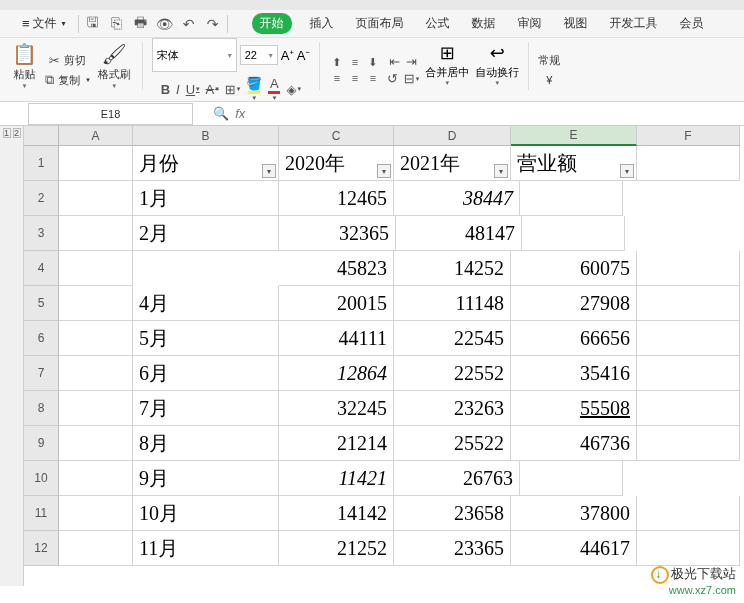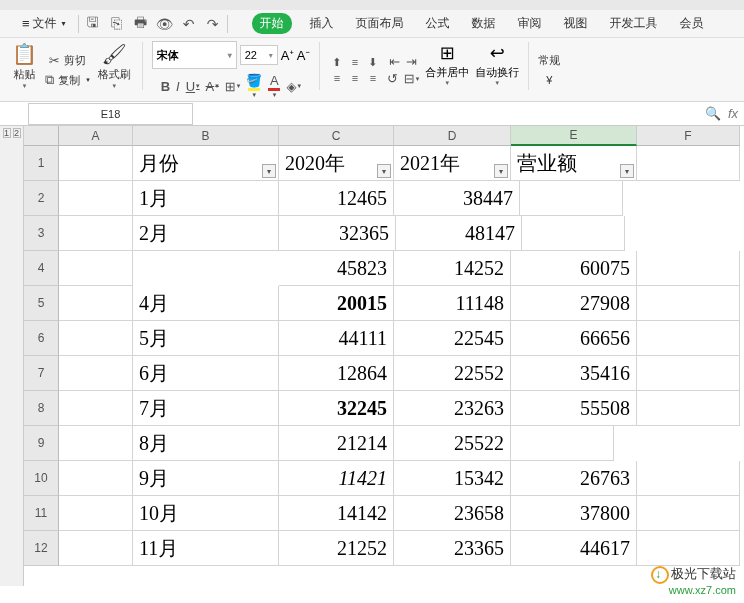--- a/index.html
+++ b/index.html
@@ -23,39 +23,39 @@
 
 .ribbon { display: flex; height: 64px; background: #f7f7f7; border-bottom: 1px solid #d8d8d8; padding: 4px 10px; gap: 6px; align-items: flex-start; }
 .rib-col { display: flex; flex-direction: column; gap: 2px; align-items: center; justify-content: center; height: 56px; }
 .rib-big { display: flex; flex-direction: column; align-items: center; gap: 1px; font-size: 11px; color: #333; padding: 0 2px;}
 .rib-big .big-icon { font-size: 20px; }
 .rib-big::after { content: "▾"; font-size: 7px; color: #666; margin-top: -1px;}
 .rib-small-row { display: flex; align-items: center; gap: 4px; font-size: 11px; color: #333; height: 18px; }
 .rib-small-row .s-icon { font-size: 13px; color: #555; }
 .rib-sep { width: 1px; height: 48px; background: #ddd; margin: 0 3px; }
 .font-box { display: flex; align-items: center; gap: 3px; }
-.font-name { width: 85px; height: 28px; border: 1px solid #ccc; background: #fff; font-size: 11px; padding: 1px 4px; display: flex; align-items: center; justify-content: space-between; font-weight: bold; }
+.font-name { width: 85px; height: 34px; border: 1px solid #ccc; background: #fff; font-size: 11px; padding: 1px 4px; display: flex; align-items: center; justify-content: space-between; }
 .font-name::after { content: "▾"; font-size: 8px; color: #888; }
 .font-size { width: 38px; height: 20px; border: 1px solid #ccc; background: #fff; font-size: 11px; padding: 1px 4px; display: flex; align-items: center; justify-content: space-between;}
 .font-size::after { content: "▾"; font-size: 8px; color: #888; }
 .font-grow { font-size: 13px; }
 .format-row { display: flex; gap: 6px; align-items: center; font-size: 13px; color: #555; }
 .fr-item { display: inline-flex; align-items: center; }
 .fr-item.u { text-decoration: underline; }
 .fr-item.sm::after { content: "▾"; font-size: 7px; margin-left: 1px; }
 .color-A { position: relative; display: inline-flex; flex-direction: column; align-items: center; }
 .color-A .bar { width: 12px; height: 3px; }
 .align-grid { display: grid; grid-template-columns: repeat(3, 16px); gap: 2px; }
 .align-grid .a { font-size: 11px; color: #555; text-align: center; line-height: 14px; }
 .merge-btn { display: flex; flex-direction: column; align-items: center; font-size: 11px; gap: 1px; }
 .merge-btn .mi { font-size: 18px; }
 .merge-btn::after { content: "▾"; font-size: 7px; color: #666; margin-top: -2px;}
 
 
-.namebar { display: flex; height: 24px; border-bottom: 1px solid #ccc; align-items: center; justify-content: space-between; }
+.namebar { display: flex; height: 24px; border-bottom: 1px solid #ccc; align-items: center; }
 .namebox { width: 165px; height: 22px; border: 1px solid #ccc; margin: 1px 0 0 28px; background: #fff; display: flex; align-items: center; padding: 0 6px; font-size: 11px; color: #333; justify-content: center;}
 .fx-area { display: flex; align-items: center; gap: 6px; margin-left: 20px; font-size: 12px; color: #777; }
 .fx-icon { font-size: 13px; }
 .formula-input { flex: 1; }
 
 
 .sheet { display: flex; height: 460px; }
 .outline { width: 24px; background: #f0f0f0; border-right: 1px solid #ccc; display: flex; justify-content: center; padding-top: 2px; gap: 2px; font-size: 9px; color: #555; }
 .outline span { border: 1px solid #bbb; width: 8px; height: 10px; text-align: center; line-height: 9px; }
 
@@ -257,82 +257,82 @@
           <div class="cell cB hdr txt" style="width: 146px;">月份<div class="filter-arrow">▾</div></div>
           <div class="cell cC hdr txt" style="width: 115px;">2020年<div class="filter-arrow">▾</div></div>
           <div class="cell cD hdr txt" style="width: 117px;">2021年<div class="filter-arrow">▾</div></div>
           <div class="cell cE hdr txt" style="width: 126px;">营业额<div class="filter-arrow">▾</div></div>
           <div class="cell cF" style="width: 103px;"></div>
         </div>
         <div class="row">
           <div class="cell cA" style="width: 74px;"></div>
           <div class="cell cB txt" style="width: 146px;">1月</div>
           <div class="cell cC num" style="width: 115px;">12465</div>
-          <div class="cell cE num" style="width: 126px;">38447</div>
+          <div class="cell cE num" style="width: 126px; font-style: italic;">38447</div>
           <div class="cell cF" style="width: 103px;"></div>
         </div>
         <div class="row">
           <div class="cell cA" style="width: 74px;"></div>
           <div class="cell cB txt" style="width: 146px;">2月</div>
           <div class="cell cD num" style="width: 117px;">32365</div>
           <div class="cell cE num" style="width: 126px;">48147</div>
           <div class="cell cF" style="width: 103px;"></div>
         </div>
         <div class="row">
           <div class="cell cA" style="width: 74px;"></div>
           <div class="cell cB txt" style="width: 146px; margin-top: 48px;">3月</div>
           <div class="cell cC num" style="width: 115px;">45823</div>
           <div class="cell cD num" style="width: 117px;">14252</div>
           <div class="cell cE num" style="width: 126px;">60075</div>
           <div class="cell cF" style="width: 103px;"></div>
         </div>
         <div class="row">
           <div class="cell cA" style="width: 74px;"></div>
           <div class="cell cB txt" style="width: 146px;">4月</div>
-          <div class="cell cC num" style="width: 115px; font-weight: bold;">20015</div>
+          <div class="cell cC num" style="width: 115px;">20015</div>
           <div class="cell cD num" style="width: 117px;">11148</div>
           <div class="cell cE num" style="width: 126px;">27908</div>
           <div class="cell cF" style="width: 103px;"></div>
         </div>
         <div class="row">
           <div class="cell cA" style="width: 74px;"></div>
           <div class="cell cB txt" style="width: 146px;">5月</div>
           <div class="cell cC num" style="width: 115px;">44111</div>
           <div class="cell cD num" style="width: 117px;">22545</div>
           <div class="cell cE num" style="width: 126px;">66656</div>
           <div class="cell cF" style="width: 103px;"></div>
         </div>
         <div class="row">
           <div class="cell cA" style="width: 74px;"></div>
           <div class="cell cB txt" style="width: 146px;">6月</div>
-          <div class="cell cC num" style="width: 115px;">12864</div>
+          <div class="cell cC num" style="width: 115px; font-style: italic;">12864</div>
           <div class="cell cD num" style="width: 117px;">22552</div>
           <div class="cell cE num" style="width: 126px;">35416</div>
           <div class="cell cF" style="width: 103px;"></div>
         </div>
         <div class="row">
           <div class="cell cA" style="width: 74px;"></div>
           <div class="cell cB txt" style="width: 146px;">7月</div>
-          <div class="cell cC num" style="width: 115px; font-weight: bold;">32245</div>
+          <div class="cell cC num" style="width: 115px;">32245</div>
           <div class="cell cD num" style="width: 117px;">23263</div>
-          <div class="cell cE num" style="width: 126px;">55508</div>
+          <div class="cell cE num" style="width: 126px; text-decoration: underline;">55508</div>
           <div class="cell cF" style="width: 103px;"></div>
         </div>
         <div class="row">
           <div class="cell cA" style="width: 74px;"></div>
           <div class="cell cB txt" style="width: 146px;">8月</div>
           <div class="cell cC num" style="width: 115px;">21214</div>
           <div class="cell cD num" style="width: 117px;">25522</div>
+          <div class="cell cE num" style="width: 126px;">46736</div>
           <div class="cell cF" style="width: 103px;"></div>
         </div>
         <div class="row">
           <div class="cell cA" style="width: 74px;"></div>
           <div class="cell cB txt" style="width: 146px;">9月</div>
           <div class="cell cC num" style="width: 115px; font-style: italic;">11421</div>
-          <div class="cell cD num" style="width: 117px;">15342</div>
           <div class="cell cE num" style="width: 126px;">26763</div>
           <div class="cell cF" style="width: 103px;"></div>
         </div>
         <div class="row">
           <div class="cell cA" style="width: 74px;"></div>
           <div class="cell cB txt" style="width: 146px;">10月</div>
           <div class="cell cC num" style="width: 115px;">14142</div>
           <div class="cell cD num" style="width: 117px;">23658</div>
           <div class="cell cE num" style="width: 126px;">37800</div>
           <div class="cell cF" style="width: 103px;"></div>

